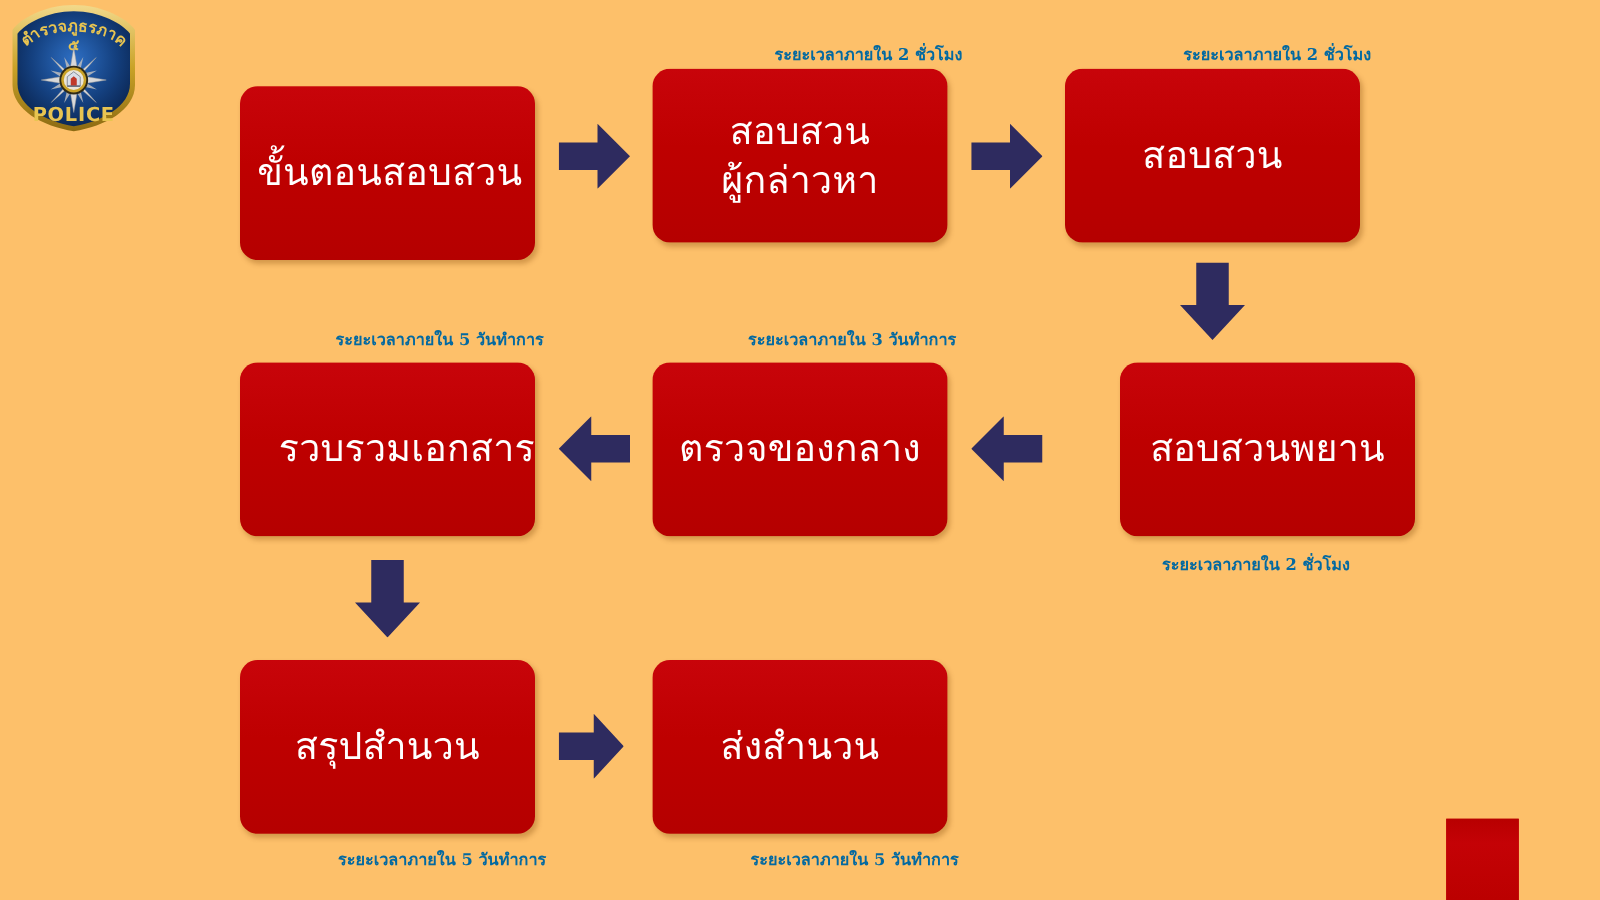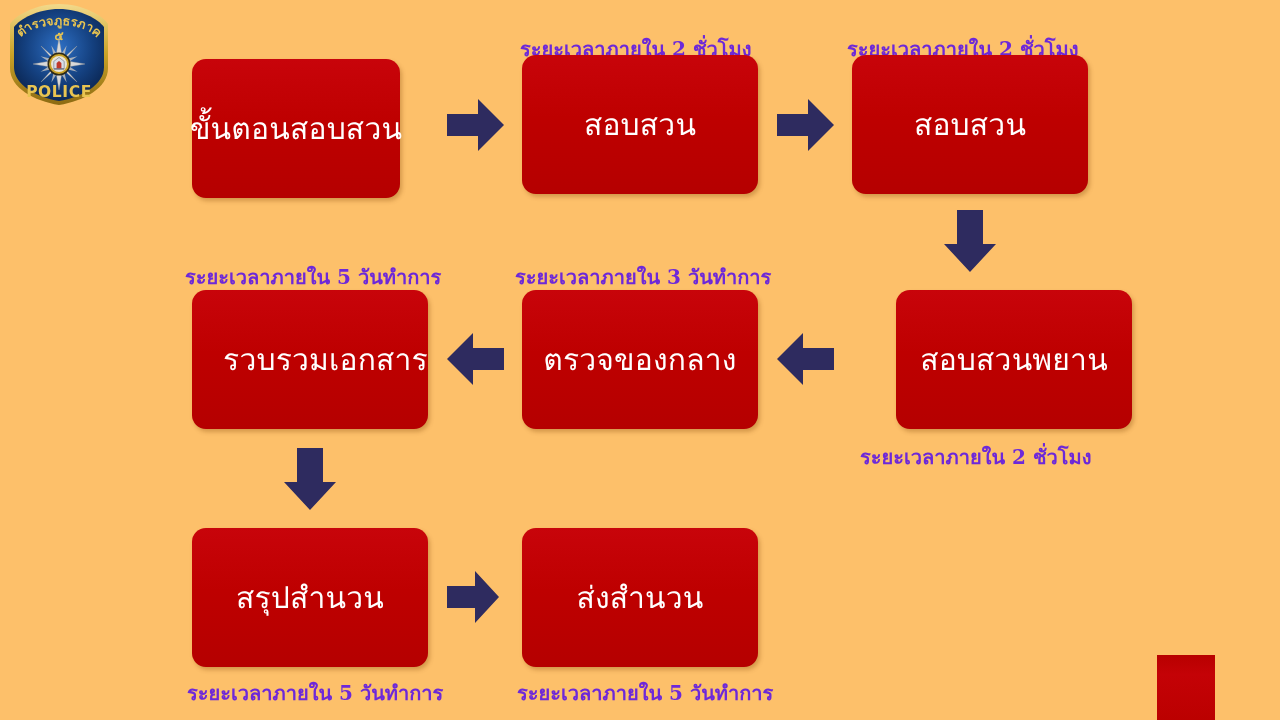--- a/index.html
+++ b/index.html
@@ -40,25 +40,25 @@
     font-size: 30px;
     letter-spacing: 0.2px;
     box-sizing: border-box;
     padding: 6px 10px;
   }
   .node .line { display: block; white-space: nowrap; }
 
   
   .caption {
     position: absolute;
-    color: #6d28d9;
-    font-size: 20px;
+    color: #0369a1;
+    font-size: 13px;
     font-weight: bold;
     white-space: nowrap;
-    text-align: left;
+    text-align: right;
     font-family: "DejaVu Serif", "Liberation Serif", serif;
   }
 
   
   .arrow { position: absolute; }
   .arrow svg { display: block; width: 100%; height: 100%; }
 
   
   #corner-block {
     position: absolute;
@@ -126,29 +126,30 @@
 </div>
 
 <div class="caption" style="left:520px; top:33px; width:250px;">ระยะเวลาภายใน 2 ชั่วโมง</div>
 <div class="caption" style="left:847px; top:33px; width:250px;">ระยะเวลาภายใน 2 ชั่วโมง</div>
 <div class="caption" style="left:185px; top:261px; width:250px;">ระยะเวลาภายใน 5 วันทำการ</div>
 <div class="caption" style="left:515px; top:261px; width:250px;">ระยะเวลาภายใน 3 วันทำการ</div>
 <div class="caption" style="left:860px; top:441px; width:220px;">ระยะเวลาภายใน 2 ชั่วโมง</div>
 <div class="caption" style="left:187px; top:677px; width:250px;">ระยะเวลาภายใน 5 วันทำการ</div>
 <div class="caption" style="left:517px; top:677px; width:250px;">ระยะเวลาภายใน 5 วันทำการ</div>
 
-<div class="node" style="left:192px; top:59px; width:208px; height:139px;">
+<div class="node" style="left:192px; top:69px; width:236px; height:139px;justify-content:flex-end;">
   <div>
     <span class="line">ขั้นตอนสอบสวน</span>
   </div>
 </div>
 
 <div class="node" style="left:522px; top:55px; width:236px; height:139px;">
   <div>
     <span class="line">สอบสวน</span>
+    <span class="line">ผู้กล่าวหา</span>
   </div>
 </div>
 
 <div class="node" style="left:852px; top:55px; width:236px; height:139px;">
   <div>
     <span class="line">สอบสวน</span>
   </div>
 </div>
 
 <div class="node" style="left:192px; top:290px; width:236px; height:139px;padding-left:41px;">

